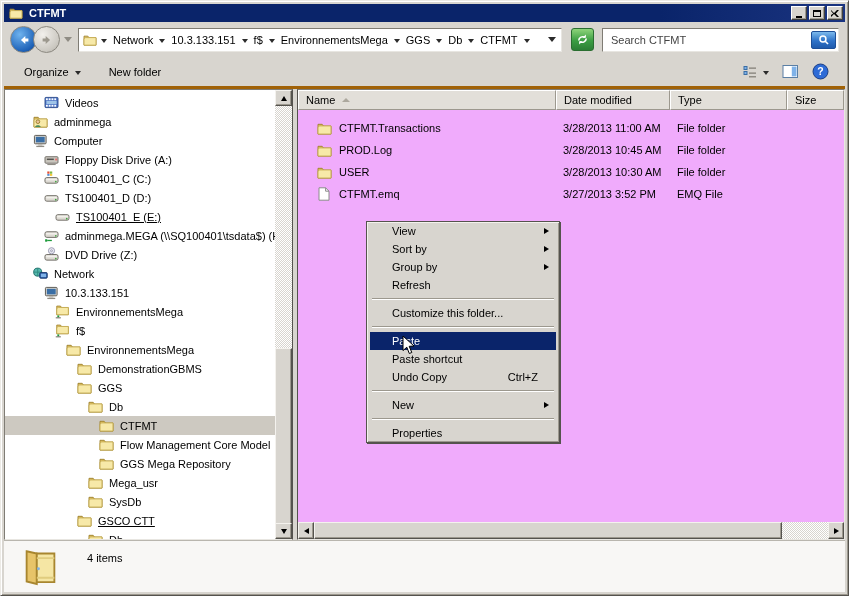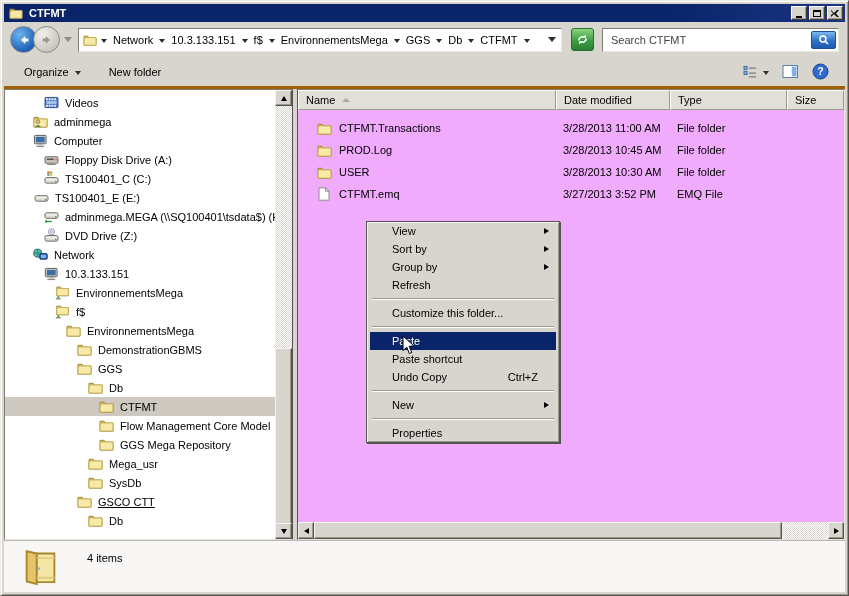--- a/index.html
+++ b/index.html
@@ -306,21 +306,31 @@
                   <circle cx="12.6" cy="9.3" r="0.9" fill="#3FA43F"></circle>
                 </g>
                 <rect x="3.5" y="0.5" width="2.4" height="2.4" fill="#E34F33"></rect>
                 <rect x="6.4" y="0.5" width="2.4" height="2.4" fill="#7EB842"></rect>
                 <rect x="3.5" y="3.4" width="2.4" height="1.6" fill="#2E74C9"></rect>
                 <rect x="6.4" y="3.4" width="2.4" height="1.6" fill="#F2B900"></rect>
               </svg>
             </span>
             <span class="tlabel">TS100401_C (C:)</span>
           </div>
-          <div class="tree-row" style="padding-left: 28px;">
+          <div class="tree-row" style="padding-left: 38px;">
+            <span class="ticon">
+              <svg width="15" height="13" viewBox="0 0 16 14">
+                <rect x="1" y="5" width="14" height="6" rx="2" fill="#DCD9D2" stroke="#6E6B63"></rect>
+                <rect x="2.2" y="6.2" width="11.6" height="1.8" fill="#F2F0EB"></rect>
+                <circle cx="12.6" cy="9.3" r="0.9" fill="#3FA43F"></circle>
+              </svg>
+            </span>
+            <span class="tlabel">TS100401_D (D:)</span>
+          </div>
+          <div class="tree-row" style="padding-left: 49px; text-decoration: underline;">
             <span class="ticon">
               <svg width="15" height="13" viewBox="0 0 16 14">
                 <rect x="1" y="5" width="14" height="6" rx="2" fill="#DCD9D2" stroke="#6E6B63"></rect>
                 <rect x="2.2" y="6.2" width="11.6" height="1.8" fill="#F2F0EB"></rect>
                 <circle cx="12.6" cy="9.3" r="0.9" fill="#3FA43F"></circle>
               </svg>
             </span>
             <span class="tlabel">TS100401_E (E:)</span>
           </div>
           <div class="tree-row" style="padding-left: 38px;">

